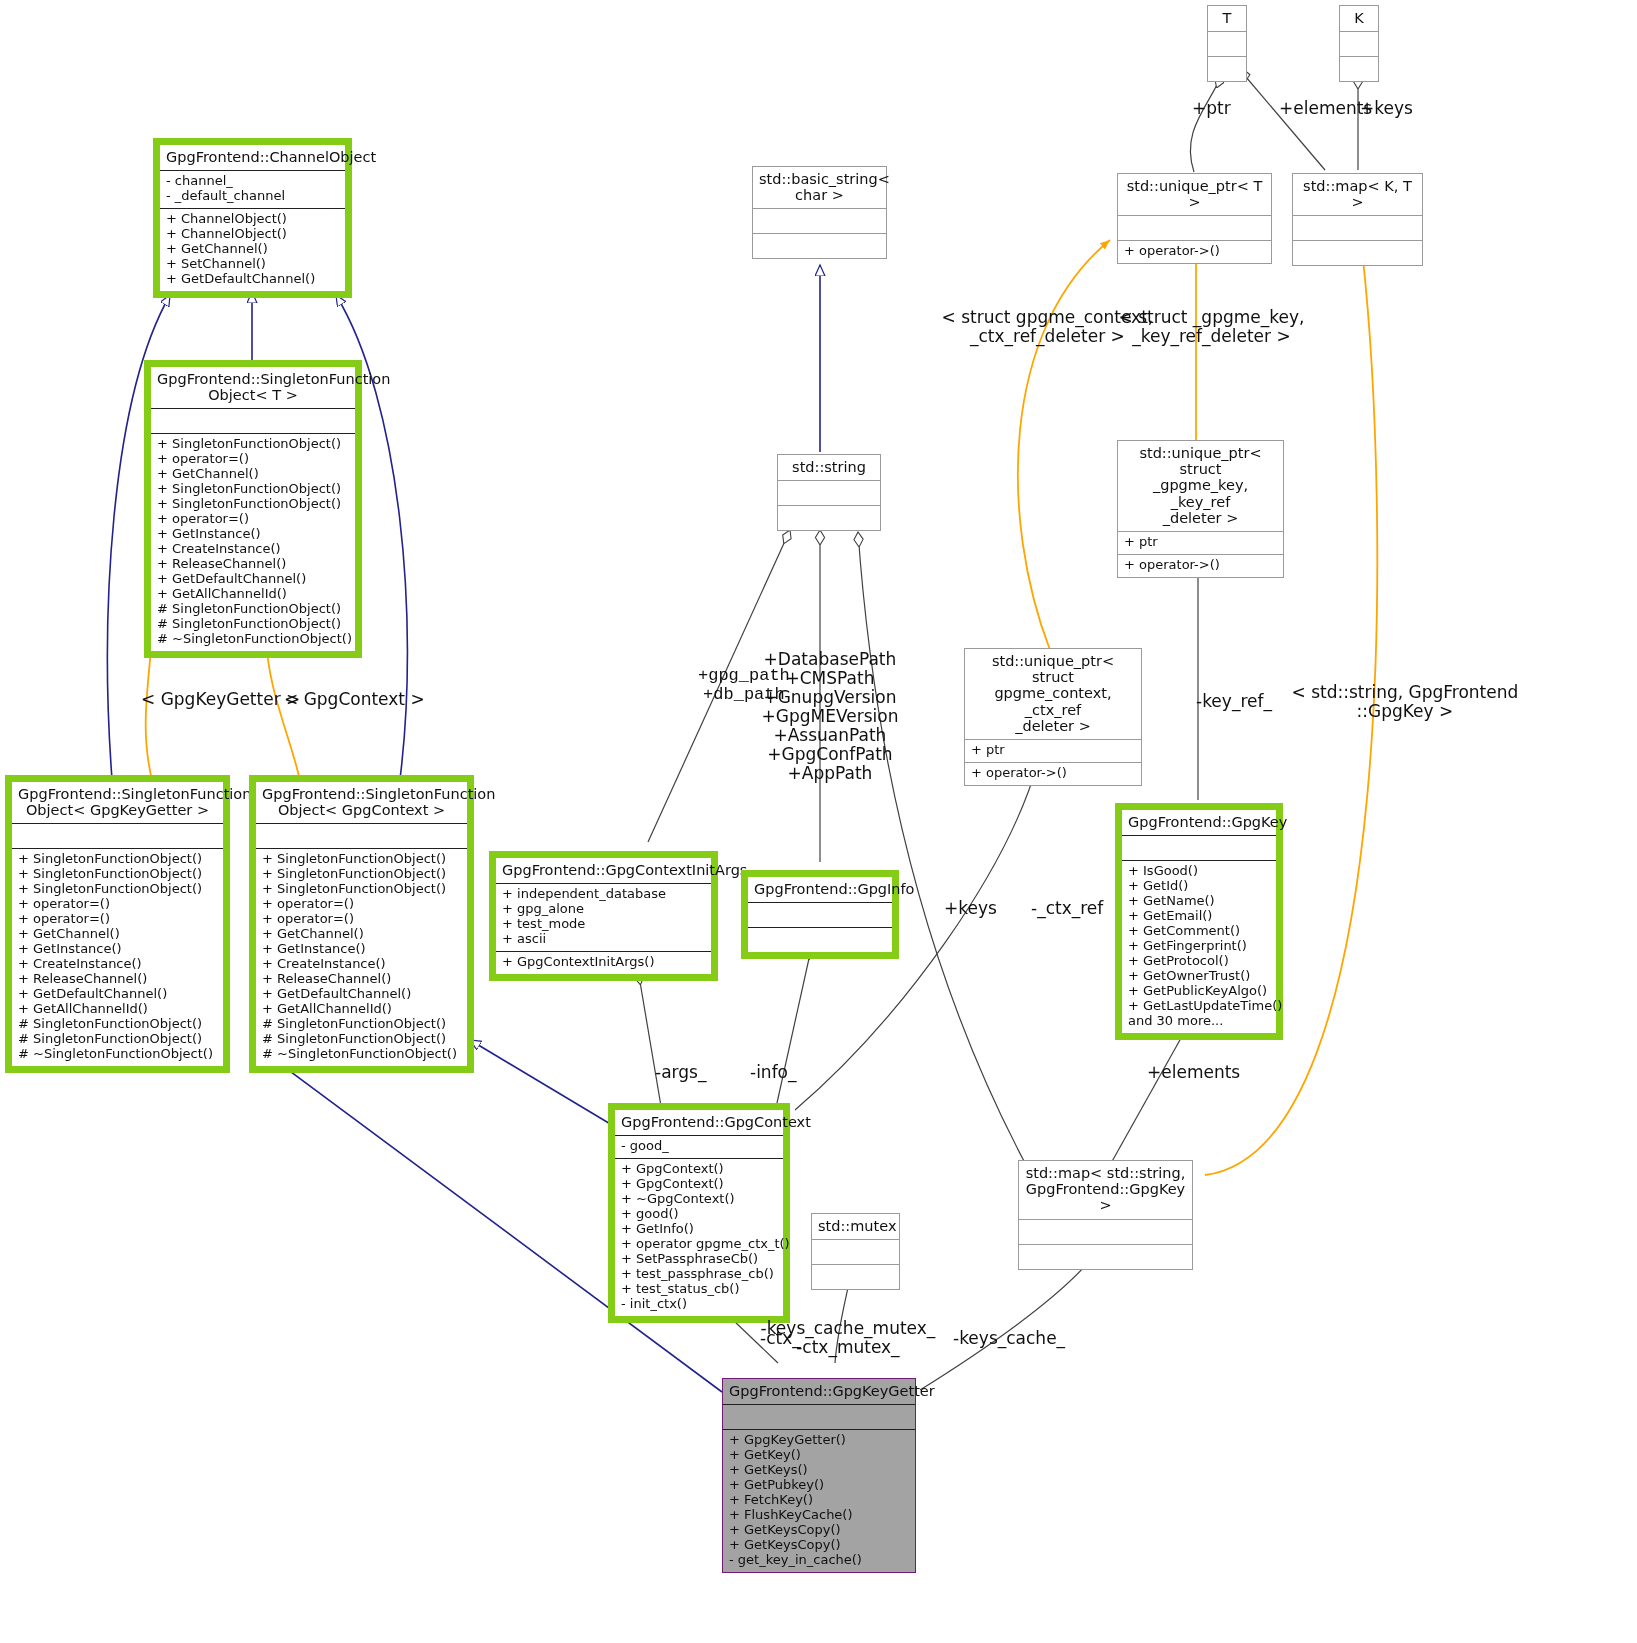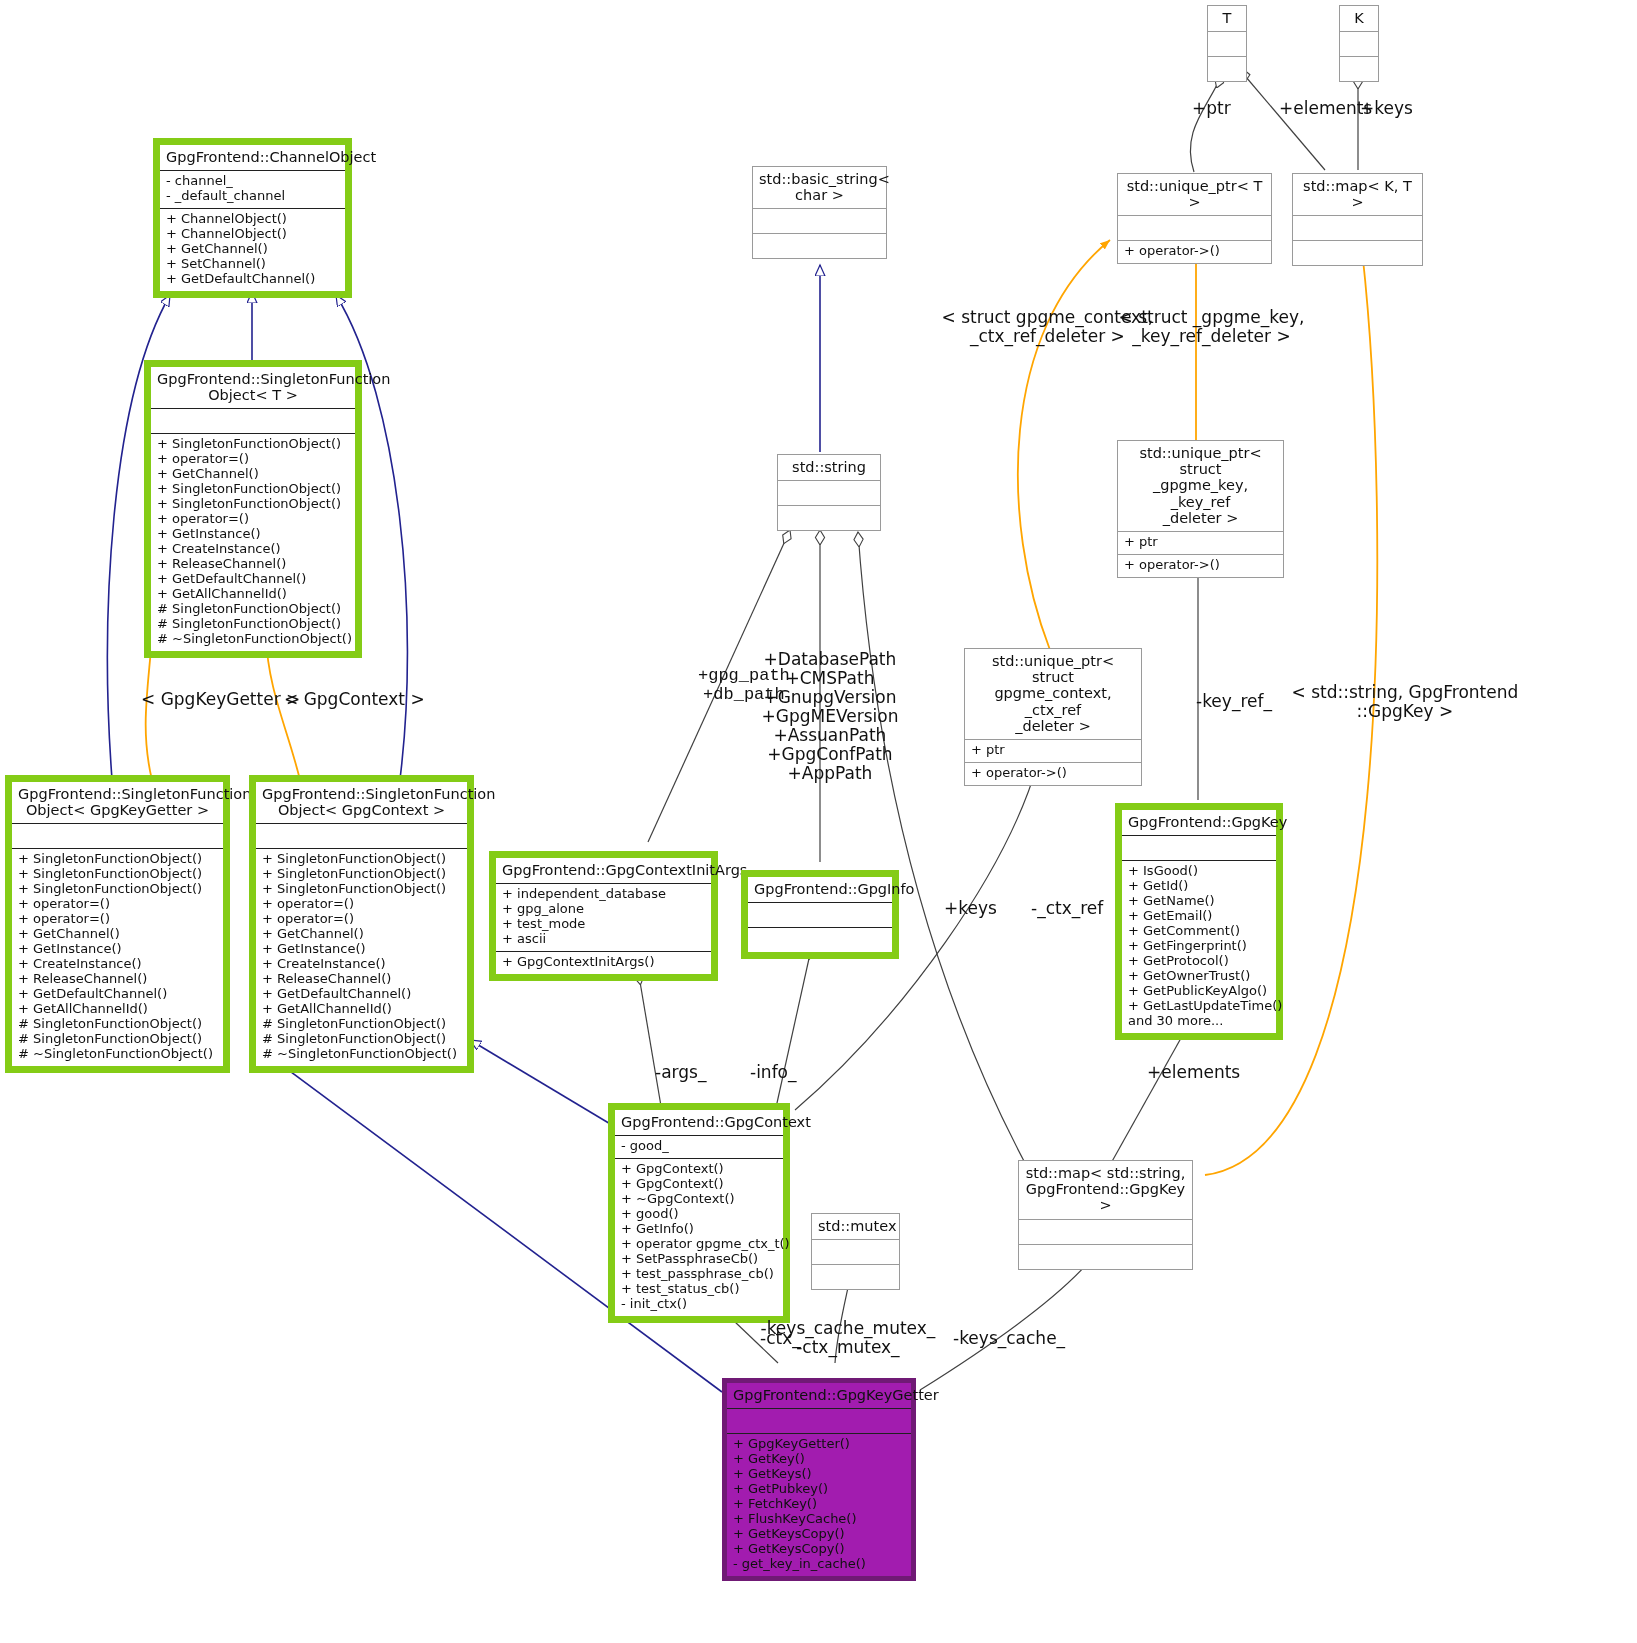--- a/index.html
+++ b/index.html
@@ -2,21 +2,21 @@
 <html><head>
 <meta charset="utf-8">
 <style>
   html,body{margin:0;padding:0;background:#ffffff;}
   body{font-family:"DejaVu Sans","Liberation Sans",sans-serif;}
   #canvas{position:relative;width:1637px;height:1643px;overflow:hidden;background:#fff;}
   svg.edges{position:absolute;left:0;top:0;width:1637px;height:1643px;pointer-events:none;}
 
   .node{position:absolute;box-sizing:border-box;border:1px solid #9a9a9a;background:#ffffff;}
   .node.dark{border:7px solid #84cc16;}
-  .node.filled{background:#a21caf;border:5px solid #701a75;}
+  .node.filled{background:#a3a3a3;border:1px solid #701a75;}
   .node .title{
     text-align:center;font-size:14.5px;color:#101010;
     padding:4px 6px 5px 6px;line-height:1.12;
     border-bottom:1px solid #9a9a9a;
   }
   .node.dark .title,.node.filled .title{border-bottom:1px solid #202020;}
   .node .attrs,.node .ops{
     font-size:13px;color:#101010;padding:3px 6px 4px 6px;line-height:1.15;
     border-bottom:1px solid #9a9a9a;
   }

